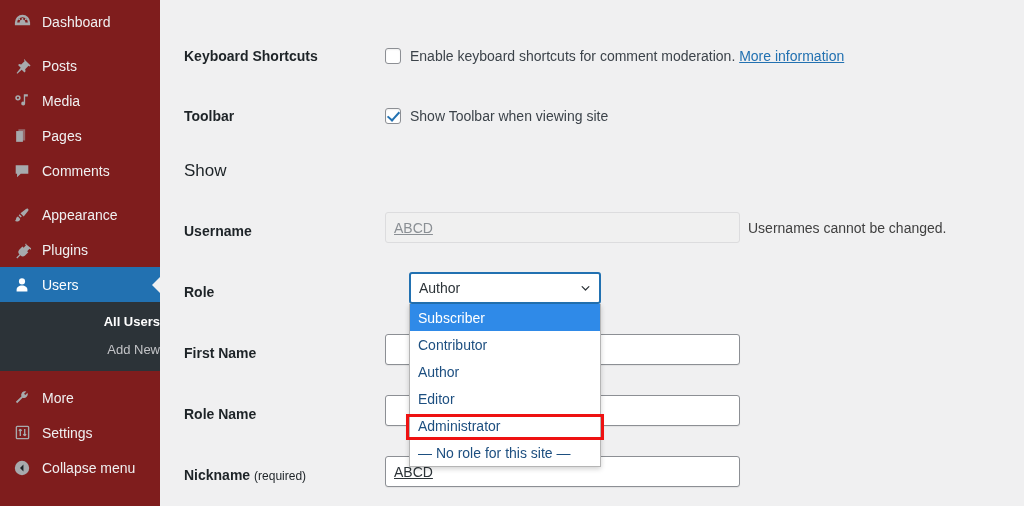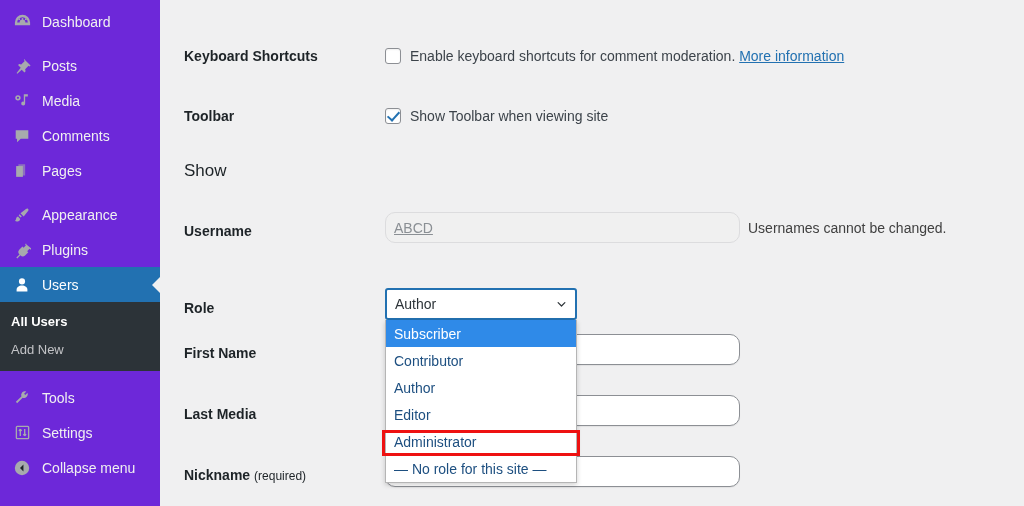--- a/index.html
+++ b/index.html
@@ -7,25 +7,26 @@
     width: 1024px; height: 506px;
     overflow: hidden;
     font-family: "Liberation Sans", sans-serif;
     background: #f0f0f1;
   }
   #app { position: relative; width: 1024px; height: 506px; display: flex; }
 
   
   #sidebar {
     width: 160px; height: 506px;
-    background: #6d28d9;
+    background: #7f1d1d;
     flex: 0 0 160px;
     position: relative;
     color: #f0f0f1;
     overflow: hidden;
+    text-align: right;
   }
   .menu-item {
     position: relative;
     display: flex; align-items: center;
     height: 35px;
     padding-left: 11px;
     color: #f0f0f1;
     font-size: 14px;
     line-height: 1;
     white-space: nowrap;
@@ -116,21 +117,21 @@
     border-width: 0 2px 2px 0;
     transform: rotate(42deg);
   }
   .cblabel { white-space: nowrap; }
   .cblabel a { color: #2271b1; text-decoration: underline; }
 
   
   .tinput {
     width: 355px; height: 31px;
     border: 1px solid #8c8f94;
-    border-radius: 10px;
+    border-radius: 3px;
     background: #fff;
     font-size: 14px;
     color: #2c3338;
     padding: 0 8px;
     display: flex; align-items: center;
     box-shadow: 0 1px 1px rgba(0,0,0,.06);
     text-decoration: underline;
   }
   .tinput.disabled { background: #f0f0f0; color: #8a8f94; border-color: #dcdcde; box-shadow: none; }
   .after-text { font-size: 14px; color: #404040; margin-left: 8px; white-space: nowrap; }
@@ -217,34 +218,34 @@
           <path d="M12 2.5v8.2a2.2 2.2 0 101.5 2V5h3V2.5H12z"></path>
           <path d="M2.5 12v5.5h11V12h-11zm1.6 1.6h7.8v2.3H4.1v-2.3z" opacity="0"></path>
         </svg>
       </span>
       <span>Media</span>
     </div>
 
     <div class="menu-item">
       <span class="mi-icon">
         <svg width="18" height="18" viewBox="0 0 20 20" fill="currentColor">
-          <path d="M3 3.5h14v9.5H8.6L4.5 17v-4H3V3.5z"></path>
-        </svg>
-      </span>
-      <span>Comments</span>
-    </div>
-
-    <div class="menu-item">
-      <span class="mi-icon">
-        <svg width="18" height="18" viewBox="0 0 20 20" fill="currentColor">
           <path d="M6 2.5h7.5V15H6z" opacity=".55"></path>
           <path d="M3.5 4.5H11v12H3.5z"></path>
         </svg>
       </span>
       <span>Pages</span>
+    </div>
+
+    <div class="menu-item">
+      <span class="mi-icon">
+        <svg width="18" height="18" viewBox="0 0 20 20" fill="currentColor">
+          <path d="M3 3.5h14v9.5H8.6L4.5 17v-4H3V3.5z"></path>
+        </svg>
+      </span>
+      <span>Comments</span>
     </div>
 
     <div class="menu-sep"></div>
 
     <div class="menu-item">
       <span class="mi-icon">
         <svg width="18" height="18" viewBox="0 0 20 20" fill="currentColor">
           <path d="M16.8 3.2c-.7-.7-1.6-.5-2.4.1L8.3 8.1l3.6 3.6 4.8-6.1c.6-.8.8-1.7.1-2.4zM7.3 9.2l-1 1.3 2.2 2.2 1.3-1L7.3 9.2zM5.6 11.8c-1.1.3-2 1.2-2.4 3.1-.2.9-.6 1.3-1.2 1.6.8.7 2 1 3 .8 1.7-.3 2.8-1.5 3-2.9l-2.4-2.6z"></path>
         </svg>
       </span>
@@ -276,21 +277,21 @@
     </div>
 
     <div class="menu-sep"></div>
 
     <div class="menu-item">
       <span class="mi-icon">
         <svg width="18" height="18" viewBox="0 0 20 20" fill="currentColor">
           <path d="M16.2 4.1a4.3 4.3 0 01-5.5 5.5L4.6 15.7l-1.4-1.4 6.1-6.1a4.3 4.3 0 015.5-5.5l-2.5 2.5 1.4 1.4 2.5-2.5z"></path>
         </svg>
       </span>
-      <span>Tools</span>
+      <span>More</span>
     </div>
 
     <div class="menu-item">
       <span class="mi-icon">
         <svg width="17" height="17" viewBox="0 0 20 20" fill="none" stroke="currentColor" stroke-width="1.6">
           <rect x="2.8" y="2.8" width="14.4" height="14.4" rx="1"></rect>
           <path d="M7.4 6v8M7.4 6l-1.6 2M7.4 6l1.6 2M12.6 14V6M12.6 14l-1.6-2M12.6 14l1.6-2"></path>
         </svg>
       </span>
       <span>Settings</span>
@@ -342,34 +343,34 @@
       </div>
 
       <div class="row" style="top:334px;">
         <div class="lbl" style="padding-top:7px;">First Name</div>
         <div class="fld">
           <div class="tinput"></div>
         </div>
       </div>
 
       <div class="row" style="top:395px;">
-        <div class="lbl" style="padding-top:7px;">Last Media</div>
+        <div class="lbl" style="padding-top:7px;">Role Name</div>
         <div class="fld">
           <div class="tinput"></div>
         </div>
       </div>
 
       <div class="row" style="top:456px;">
         <div class="lbl" style="padding-top:7px;"><span>Nickname</span> <span class="req">(required)</span></div>
         <div class="fld">
           <div class="tinput">ABCD</div>
         </div>
       </div>
 
-      <div class="row" style="top:288px; z-index:30;">
+      <div class="row" style="top:272px; z-index:30;gap:24px;">
         <div class="lbl" style="padding-top:8px;">Role</div>
         <div class="fld">
           <div class="select-wrap">
 
             <div class="select-box">
               <span>Author</span>
               <svg class="chev" viewBox="0 0 12 12" fill="none" stroke="#2c3338" stroke-width="1.6" stroke-linecap="round" stroke-linejoin="round">
                 <path d="M1.5 3.5L6 8l4.5-4.5"></path>
               </svg>
             </div>

